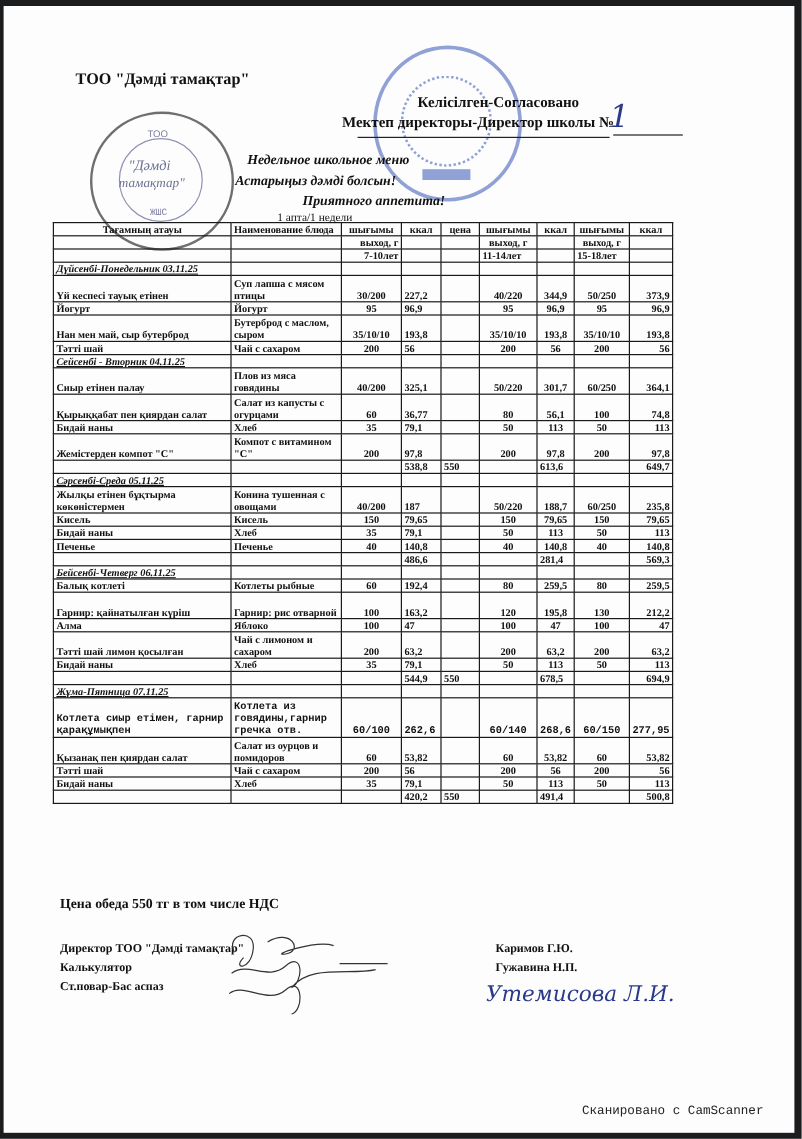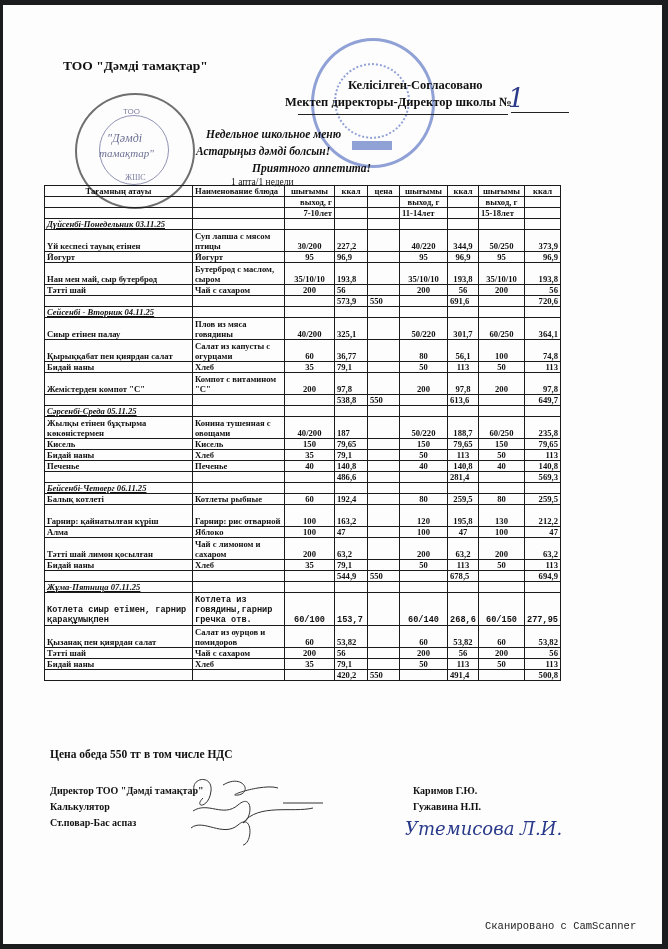--- a/index.html
+++ b/index.html
@@ -16,21 +16,21 @@
   .t1 { left:203px; top:123px; font-size:11.5px; font-style:italic; font-weight:bold; }
   .t2 { left:193px; top:140px; font-size:11.5px; font-style:italic; font-weight:bold; }
   .t3 { left:205px; top:157px; font-size:11.5px; font-style:italic; font-weight:bold;margin-left:44px; }
   .t4 { left:228px; top:172px; font-size:9.5px; font-weight:normal; }
   .stamp { position:absolute; border-radius:50%; }
   .stamp-left { left:72px; top:88px; width:116px; height:112px; border:2px solid #404040; opacity:.75; }
   .stamp-left .inner { position:absolute; left:22px; top:20px; width:68px; height:68px; border:1.5px solid #6a6f9a; border-radius:50%; }
   .stamp-left .s1 { position:absolute; left:46px; top:12px; font-size:8px; color:#4d5280; font-family:"Liberation Sans", sans-serif;}
   .stamp-left .s2 { position:absolute; left:30px; top:24px; font-size:12px; color:#3b4070; font-style:italic;}
   .stamp-left .s3 { position:absolute; left:22px; top:38px; font-size:11px; color:#3b4070; font-style:italic;}
-  .stamp-left .s4 { position:absolute; left:48px; top:66px; font-size:8px; color:#4d5280; font-family:Liberation Serif, serif;}
+  .stamp-left .s4 { position:absolute; left:48px; top:66px; font-size:8px; color:#4d5280; font-family:Liberation Mono, monospace;}
   .stamp-right { left:308px; top:33px; width:118px; height:124px; border:3px solid #3856b8; opacity:.55; }
   .stamp-right .inner { position:absolute; left:20px; top:22px; width:72px; height:72px; border:2px dotted #3856b8; border-radius:50%; }
   .stamp-right .bar { position:absolute; left:38px; top:100px; width:40px; height:9px; background:#3856b8; }
   
   table.menu { position:absolute; left:41px; top:180px; border-collapse:collapse; font-size:8.6px; font-weight:bold; table-layout:fixed; }
   table.menu td { border:1px solid #1a1a1a; padding:0 2px; line-height:10px; height:10px; vertical-align:bottom; overflow:hidden; white-space:nowrap; }
   table.menu td.wrap { white-space:normal; }
   table.menu td.c { text-align:center; }
   table.menu td.r { text-align:right; }
   table.menu td.day { font-style:italic; text-decoration:underline;margin-top:48px; }
@@ -169,31 +169,20 @@
           <td class="wrap">Чай с сахаром</td>
           <td class="c">200</td>
           <td>56</td>
           <td></td>
           <td class="c">200</td>
           <td class="c">56</td>
           <td class="c">200</td>
           <td class="r">56</td>
         </tr>
         <tr>
-          <td></td>
-          <td></td>
-          <td></td>
-          <td>573,9</td>
-          <td>550</td>
-          <td></td>
-          <td>691,6</td>
-          <td></td>
-          <td class="r">720,6</td>
-        </tr>
-        <tr>
           <td class="day">Сейсенбі - Вторник 04.11.25</td>
           <td></td>
           <td></td>
           <td></td>
           <td></td>
           <td></td>
           <td></td>
           <td></td>
           <td></td>
         </tr>
@@ -403,21 +392,21 @@
           <td></td>
           <td></td>
           <td></td>
           <td></td>
           <td></td>
         </tr>
         <tr class="tall3">
           <td class="wrap">Котлета сиыр етімен, гарнир қарақұмықпен</td>
           <td class="wrap">Котлета из говядины,гарнир гречка отв.</td>
           <td class="c">60/100</td>
-          <td>153,7</td>
+          <td>262,6</td>
           <td></td>
           <td class="c">60/140</td>
           <td class="c">268,6</td>
           <td class="c">60/150</td>
           <td class="r">277,95</td>
         </tr>
         <tr class="tall">
           <td class="wrap">Қызанақ пен қиярдан салат</td>
           <td class="wrap">Салат из оурцов и помидоров</td>
           <td class="c">60</td>

